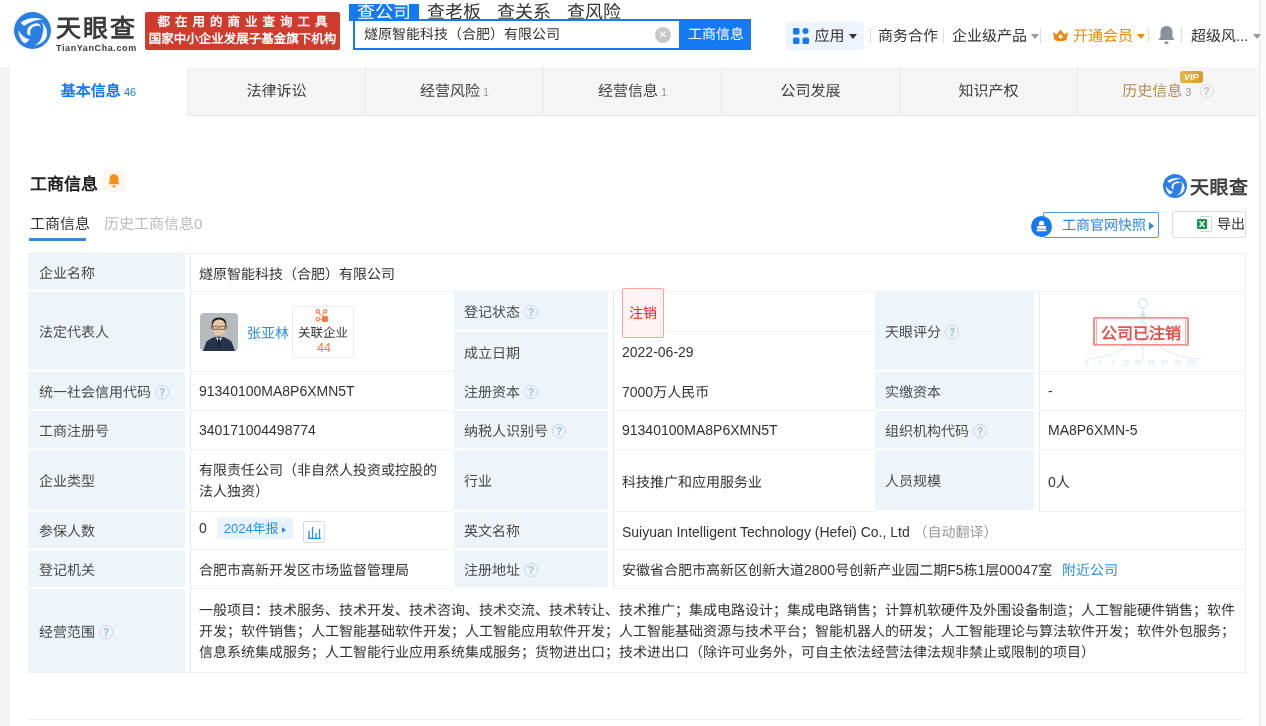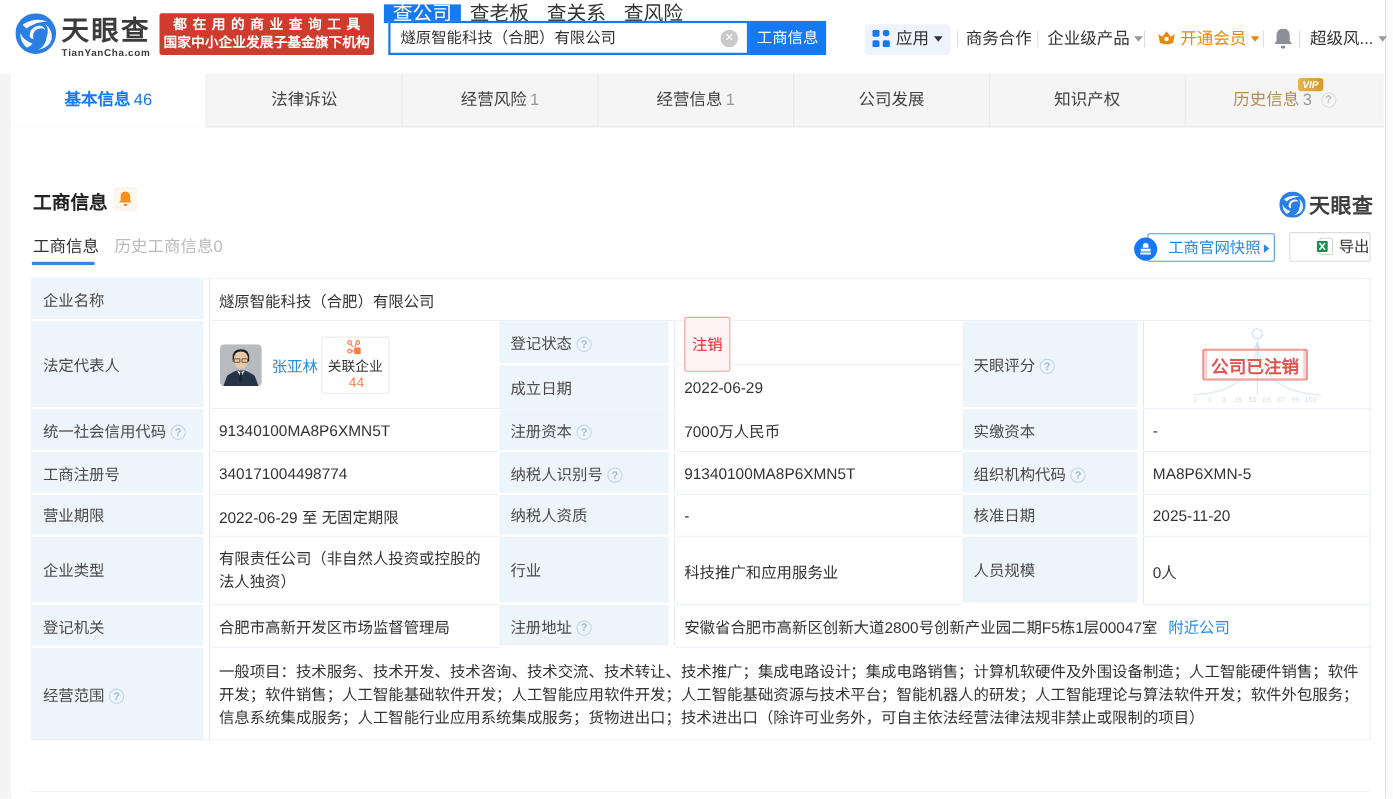--- a/index.html
+++ b/index.html
@@ -33,21 +33,21 @@
   .hsep { position:absolute; top:28px; width:1px; height:15px; background:#ddd; }
   .caret { display:inline-block; width:0; height:0; border-left:4px solid transparent;
     border-right:4px solid transparent; border-top:5px solid #333; vertical-align:2px; margin-left:4px;}
   .caret.gray { border-top-color:#999; }
   .caret.orange { border-top-color:#e8890c; }
   
   #secnav { position:absolute; left:10px; top:67px; width:1248px; height:49px; background:#f5f5f5;
     border-bottom:1px solid #e8e8e8; }
   .sectab { position:absolute; top:0; height:49px; text-align:center; line-height:48px; font-size:15px;
     color:#404040; border-right:1px solid #e9e9e9; }
-  .sectab .cnt { font-size:15px; color:#999; margin-left:3px; }
+  .sectab .cnt { font-size:11px; color:#999; margin-left:3px; }
   .sectab.on { background:#fff; color:#1479f2; font-weight:bold; border-right:1px solid #ededed;}
   .sectab.on .cnt { color:#1479f2; font-weight:normal;}
   
   #content { position:absolute; left:10px; top:116px; width:1248px; height:610px; background:#fff; }
   #title { position:absolute; left:20px; top:54px; font-size:17px; font-weight:bold; color:#222; }
   #bellbox { position:absolute; left:93px; top:54px; width:22px; height:22px; background:#fdf6ec;
     border-radius:3px; text-align:center;}
   #wm { position:absolute; left:1153px; top:56px; white-space:nowrap; display:flex; align-items:center; }
   
   #subtabs { position:absolute; left:20px; top:96px; font-size:15px; }
@@ -259,36 +259,38 @@
       <td class="v vr">-</td>
     </tr>
     <tr style="height:39px">
       <td class="l">工商注册号</td>
       <td class="v">340171004498774</td>
       <td class="l">纳税人识别号<span class="q">?</span></td>
       <td class="v">91340100MA8P6XMN5T</td>
       <td class="l">组织机构代码<span class="q">?</span></td>
       <td class="v vr">MA8P6XMN-5</td>
     </tr>
-    <tr style="height:38px">
-      <td class="l">营业期限</td>
-      <td class="v">2022-06-29 至 无固定期限</td>
-      <td class="l">纳税人资质</td>
-      <td class="v">-</td>
-      <td class="l">核准日期</td>
-      <td class="v vr">2025-11-20</td>
-    </tr>
     <tr style="height:62px">
       <td class="l">企业类型</td>
       <td class="v" style="line-height:21px;padding-right:12px;">有限责任公司（非自然人投资或控股的法人独资）</td>
       <td class="l">行业</td>
       <td class="v">科技推广和应用服务业</td>
       <td class="l">人员规模</td>
       <td class="v vr">0人</td>
     </tr>
+    <tr style="height:38px">
+      <td class="l">参保人数</td>
+      <td class="v">0 <span style="background:#e8f3fd;border-radius:2px;color:#2b8de3;font-size:13px;padding:3px 7px;margin-left:6px;">2024年报 <span style="display:inline-block;width:0;height:0;border-top:3.5px solid transparent;border-bottom:3.5px solid transparent;border-left:4.5px solid #2b8de3;"></span></span>
+        <span style="display:inline-block;width:22px;height:22px;border:1px solid #d9d9d9;border-radius:2px;text-align:center;vertical-align:-6px;margin-left:6px;"><svg width="13" height="13" viewBox="0 0 13 13" style="margin-top:4px;">
+                <path d="M1 12 L1 5 M4.5 12 L4.5 1 M8 12 L8 7 M11.5 12 L11.5 3 M0 12.5 L13 12.5" stroke="#2b8de3" stroke-width="1.3" fill="none"></path>
+              </svg></span>
+      </td>
+      <td class="l">英文名称</td>
+      <td class="v vr" colspan="3">Suiyuan Intelligent Technology (Hefei) Co., Ltd <span class="gray">（自动翻译）</span></td>
+    </tr>
     <tr style="height:39px">
       <td class="l">登记机关</td>
       <td class="v">合肥市高新开发区市场监督管理局</td>
       <td class="l">注册地址<span class="q">?</span></td>
       <td class="v vr" colspan="3">安徽省合肥市高新区创新大道2800号创新产业园二期F5栋1层00047室 <span class="blue" style="margin-left:6px;">附近公司</span></td>
     </tr>
     <tr style="height:84px">
       <td class="l" style="border-bottom:1px solid #eaf0f4;">经营范围<span class="q">?</span></td>
       <td class="v vr" colspan="5" style="line-height:21px;padding-top:2px;">一般项目：技术服务、技术开发、技术咨询、技术交流、技术转让、技术推广；集成电路设计；集成电路销售；计算机软硬件及外围设备制造；人工智能硬件销售；软件开发；软件销售；人工智能基础软件开发；人工智能应用软件开发；人工智能基础资源与技术平台；智能机器人的研发；人工智能理论与算法软件开发；软件外包服务；信息系统集成服务；人工智能行业应用系统集成服务；货物进出口；技术进出口（除许可业务外，可自主依法经营法律法规非禁止或限制的项目）</td>
     </tr>

